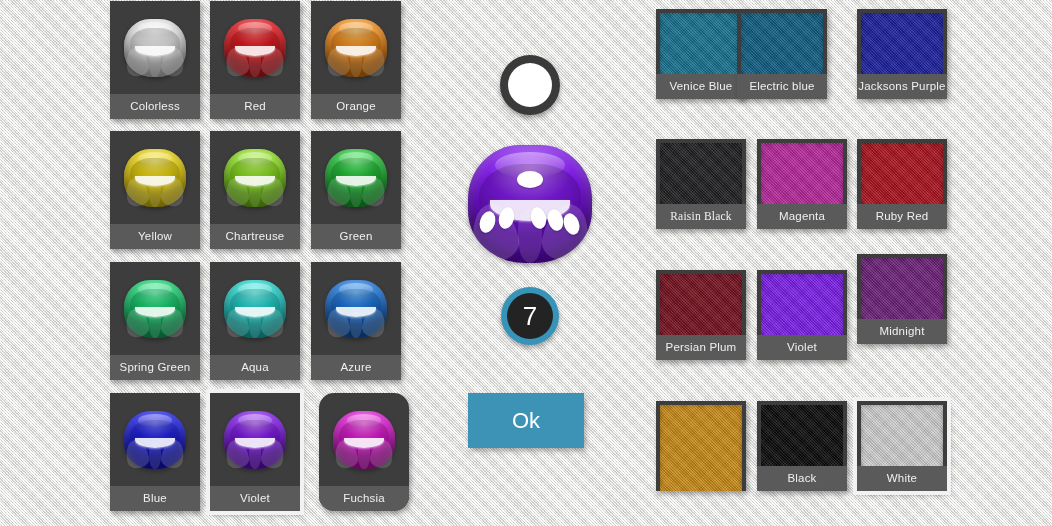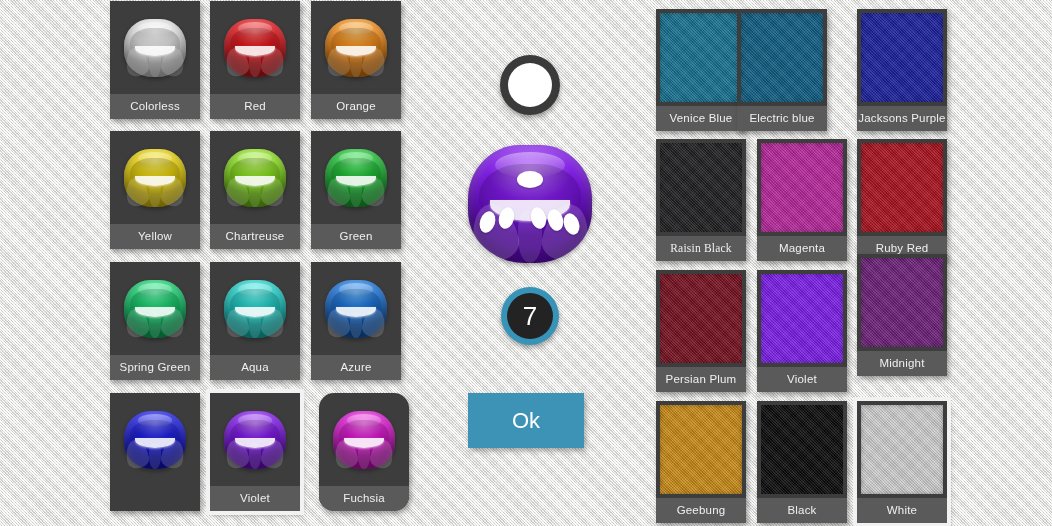--- a/index.html
+++ b/index.html
@@ -119,21 +119,21 @@
     position: absolute;
     left: 22%;
     top: 6%;
     width: 56%;
     height: 22%;
     background: linear-gradient(180deg, rgba(255,255,255,0.40), rgba(255,255,255,0));
     border-radius: 50%;
   }
 
   
-  .felt-card { width: 90px; height: 122px; }
+  .felt-card { width: 90px; height: 90px; }
   .felt-card .swatch-area {
     position: absolute;
     top: 0; left: 0; right: 0;
     height: 93px;
     padding: 4px 4px 0 4px;
   }
   .felt {
     width: 100%;
     height: 100%;
     position: relative;
@@ -380,20 +380,21 @@
           <div class="die">
             <div class="body" style="background: radial-gradient(70% 55% at 50% 22%, rgb(106, 108, 255) 0%, rgb(29, 31, 216) 48%, rgb(12, 13, 140) 100%);"></div>
             <div class="rim"></div>
             <div class="gloss"></div>
             <div class="smile"></div>
             <div class="facet-l"></div>
             <div class="facet-r"></div>
             <div class="stem"></div>
           </div>
         </div>
+        <div class="card-label">Blue</div>
       </div>
       <div class="card dice-card selected" style="left: 210px; top: 393px;">
         <div class="swatch-area">
           <div class="die">
             <div class="body" style="background: radial-gradient(70% 55% at 50% 22%, rgb(193, 120, 255) 0%, rgb(123, 24, 224) 48%, rgb(74, 7, 144) 100%);"></div>
             <div class="rim"></div>
             <div class="gloss"></div>
             <div class="smile"></div>
             <div class="facet-l"></div>
             <div class="facet-r"></div>
@@ -501,21 +502,20 @@
       <div class="card felt-card" style="left: 857px; top: 254px;">
         <div class="swatch-area">
           <div class="felt" style="background: rgb(107, 32, 119);"></div>
         </div>
         <div class="card-label">Midnight</div>
       </div>
       <div class="card felt-card" style="left: 656px; top: 401px;">
         <div class="swatch-area">
           <div class="felt" style="background: rgb(200, 138, 23);"></div>
         </div>
-        <div class="card-label">Geebung</div>
       </div>
       <div class="card felt-card" style="left: 757px; top: 401px;">
         <div class="swatch-area">
           <div class="felt" style="background: rgb(10, 10, 10);"></div>
         </div>
         <div class="card-label">Black</div>
       </div>
       <div class="card felt-card selected" style="left: 857px; top: 401px;">
         <div class="swatch-area">
           <div class="felt" style="background: rgb(207, 207, 207);"></div>

